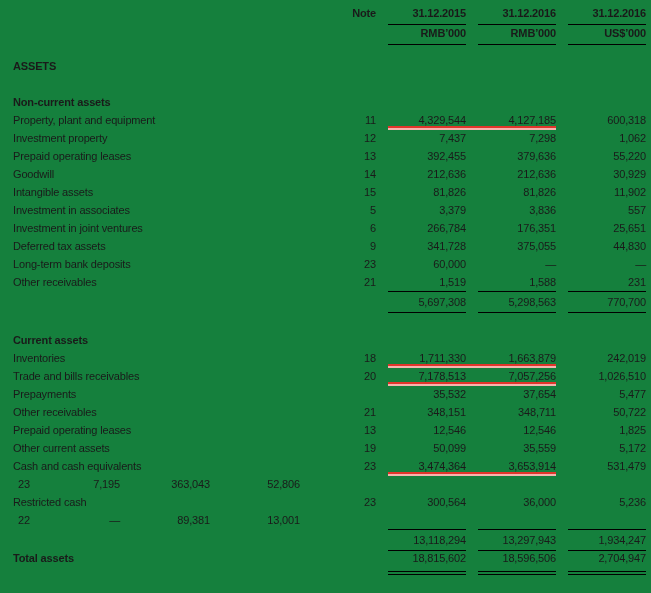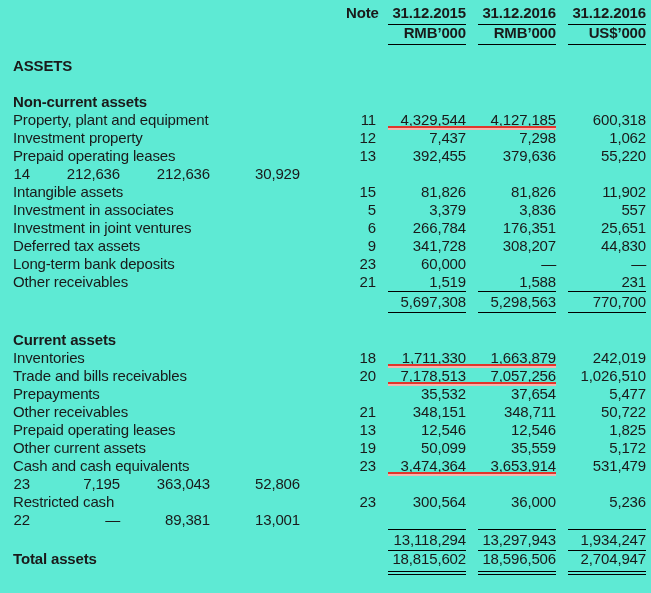--- a/index.html
+++ b/index.html
@@ -4,23 +4,23 @@
 <style>
   :root{
     --text:#1a1a1a;
     --rule:#000000;
     --red:#e0352b;
     --redlight:#f5b4ae;
   }
   html,body{margin:0;padding:0;background:#ffffff;}
   .page{
     width:651px;height:593px;box-sizing:border-box;
-    padding-top:5px;background:#5eead4;
+    padding-top:5px;background:#15803d;
     font-family:"Liberation Sans",sans-serif;
-    font-size:15px;color:var(--text);
+    font-size:11px;color:var(--text);
     letter-spacing:-0.15px;
     overflow:hidden;
   }
   .row,.hrow{display:flex;position:relative;}
   .row{height:18px;line-height:18px;}
   .cell{box-sizing:border-box;white-space:nowrap;}
   .label{width:346px;padding-left:13px;}
   .note{width:30px;text-align:right;}
   .num{width:78px;margin-left:12px;text-align:right;}
   .hrow{font-weight:700;}
@@ -91,20 +91,21 @@
     <div class="cell num">1,062</div>
   </div>
       <div class="row item">
     <div class="cell label">Prepaid operating leases</div>
     <div class="cell note">13</div>
     <div class="cell num">392,455</div>
     <div class="cell num">379,636</div>
     <div class="cell num">55,220</div>
   </div>
       <div class="row item">
+    <div class="cell label">Goodwill</div>
     <div class="cell note">14</div>
     <div class="cell num">212,636</div>
     <div class="cell num">212,636</div>
     <div class="cell num">30,929</div>
   </div>
       <div class="row item">
     <div class="cell label">Intangible assets</div>
     <div class="cell note">15</div>
     <div class="cell num">81,826</div>
     <div class="cell num">81,826</div>
@@ -121,21 +122,21 @@
     <div class="cell label">Investment in joint ventures</div>
     <div class="cell note">6</div>
     <div class="cell num">266,784</div>
     <div class="cell num">176,351</div>
     <div class="cell num">25,651</div>
   </div>
       <div class="row item">
     <div class="cell label">Deferred tax assets</div>
     <div class="cell note">9</div>
     <div class="cell num">341,728</div>
-    <div class="cell num">308,207</div>
+    <div class="cell num">375,055</div>
     <div class="cell num">44,830</div>
   </div>
       <div class="row item">
     <div class="cell label">Long-term bank deposits</div>
     <div class="cell note">23</div>
     <div class="cell num">60,000</div>
     <div class="cell num">—</div>
     <div class="cell num">—</div>
   </div>
       <div class="row item">

